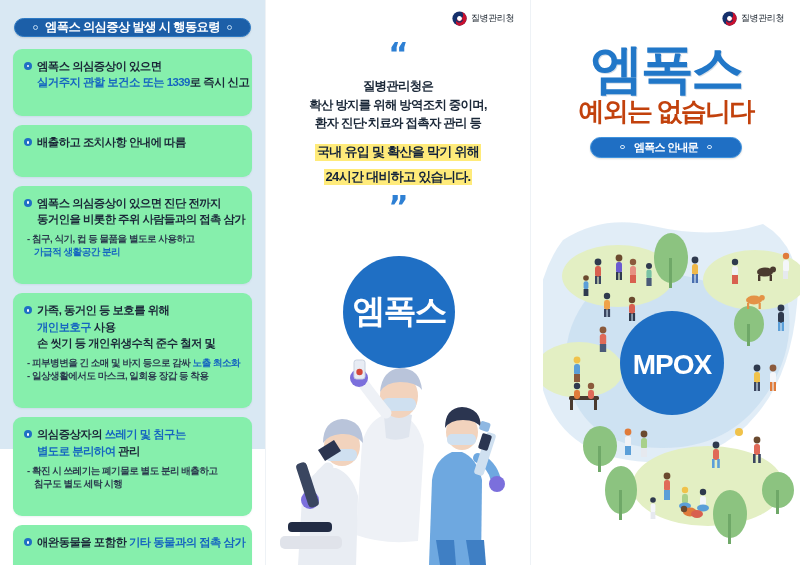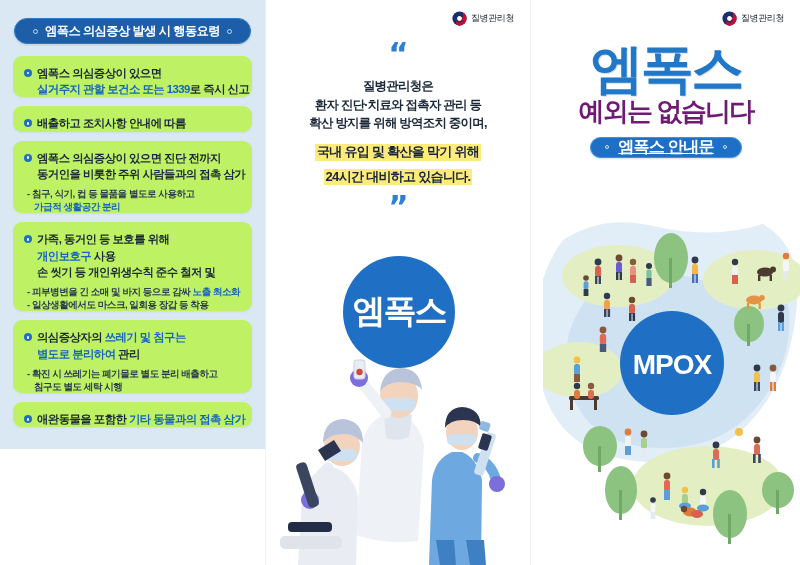--- a/index.html
+++ b/index.html
@@ -36,22 +36,22 @@
     border: 1.3px solid #bcd8f2; background: transparent;
     flex: none;
   }
   .hdr-badge .t {
     color: #ffffff; font-size: 12.3px; font-weight: 700;
     letter-spacing: -0.6px; white-space: nowrap;
   }
 
   .cards { display: flex; flex-direction: column; gap: 9px; padding: 0 3px; }
   .card {
-    background: #bef264; border-radius: 9px;
-    padding: 9px 11px 0 11px;
+    background: #86efac; border-radius: 9px;
+    padding: 9px 11px 26px 11px;
     box-shadow: 0 1px 2px rgba(40,70,110,.07);
   }
   .card .row { display: flex; gap: 5px; align-items: flex-start; }
   .bullet {
     flex: none; width: 8px; height: 8px; border-radius: 50%;
     background: #1f6fc4; position: relative; margin-top: 4px;
   }
   .bullet::after {
     content: ""; position: absolute; left: 2.6px; top: 2.6px;
     width: 2.8px; height: 2.8px; border-radius: 50%; background: #ffffff;
@@ -114,38 +114,37 @@
     background: #ffffff; border-left: 1px solid #eef2f6;
     overflow: hidden;
   }
   .r-title-wrap { position: absolute; top: 42px; left: 0; width: 270px; text-align: center; }
   .r-title-1 {
     font-size: 53px; font-weight: 900; color: #2177c8;
     letter-spacing: -2.5px; line-height: 1.0;
     text-shadow: 1px 1px 0 rgba(20,70,130,.18);
   }
   .r-title-2 {
-    font-size: 26px; font-weight: 900; color: #701a75;
+    font-size: 26px; font-weight: 900; color: #c2410c;
     letter-spacing: -1.8px; line-height: 1.1; margin-top: 2px;
   }
   .r-badge {
     margin: 11px auto 0 auto;
     background: #1f6fc4; border: 1.5px solid #3f93de;
     border-radius: 11px; height: 21px; width: 152px;
     display: flex; align-items: center; justify-content: center; gap: 9px;
     box-shadow: 0 1px 2px rgba(0,0,0,.14);
   }
   .r-badge .dot {
     width: 4.5px; height: 4.5px; border-radius: 50%;
     border: 1.2px solid #cfe4f8; flex: none;
   }
   .r-badge .t {
-    color: #fff; font-size: 16px; font-weight: 800; letter-spacing: -0.7px;
+    color: #fff; font-size: 11px; font-weight: 800; letter-spacing: -0.7px;
     white-space: nowrap;
-    text-decoration: underline;
   }
   .r-art { position: absolute; left: 12px; top: 200px; width: 270px; height: 365px; }
   svg { display: block; }
 </style>
 </head>
 <body>
 
 <div id="poster">
 
   <div class="panel-left">
@@ -241,22 +240,22 @@
         <circle cx="20" cy="20" r="6.5" fill="#ffffff"></circle>
         <path d="M26 14 a9 9 0 1 0 2 10" stroke="#15306b" stroke-width="3" fill="none" stroke-linecap="round"></path>
       </svg>
       <span class="kdca-txt">질병관리청</span>
     </div>
 
     <div class="quote-mark quote-open">“</div>
 
     <div class="quote-body">
       <div class="q-ln">질병관리청은</div>
+      <div class="q-ln">확산 방지를 위해 방역조치 중이며,</div>
       <div class="q-ln">환자 진단·치료와 접촉자 관리 등</div>
-      <div class="q-ln">확산 방지를 위해 방역조치 중이며,</div>
       <div style="margin-top:6px"><span class="q-hl">국내 유입 및 확산을 막기 위해</span></div>
       <div style="margin-top:2px"><span class="q-hl">24시간 대비하고 있습니다.</span></div>
     </div>
 
     <div class="quote-mark quote-close">”</div>
 
     <div class="mid-art">
       <svg viewBox="0 0 265 365" width="265" height="365">
         <defs>
           <g id="spikeM">

